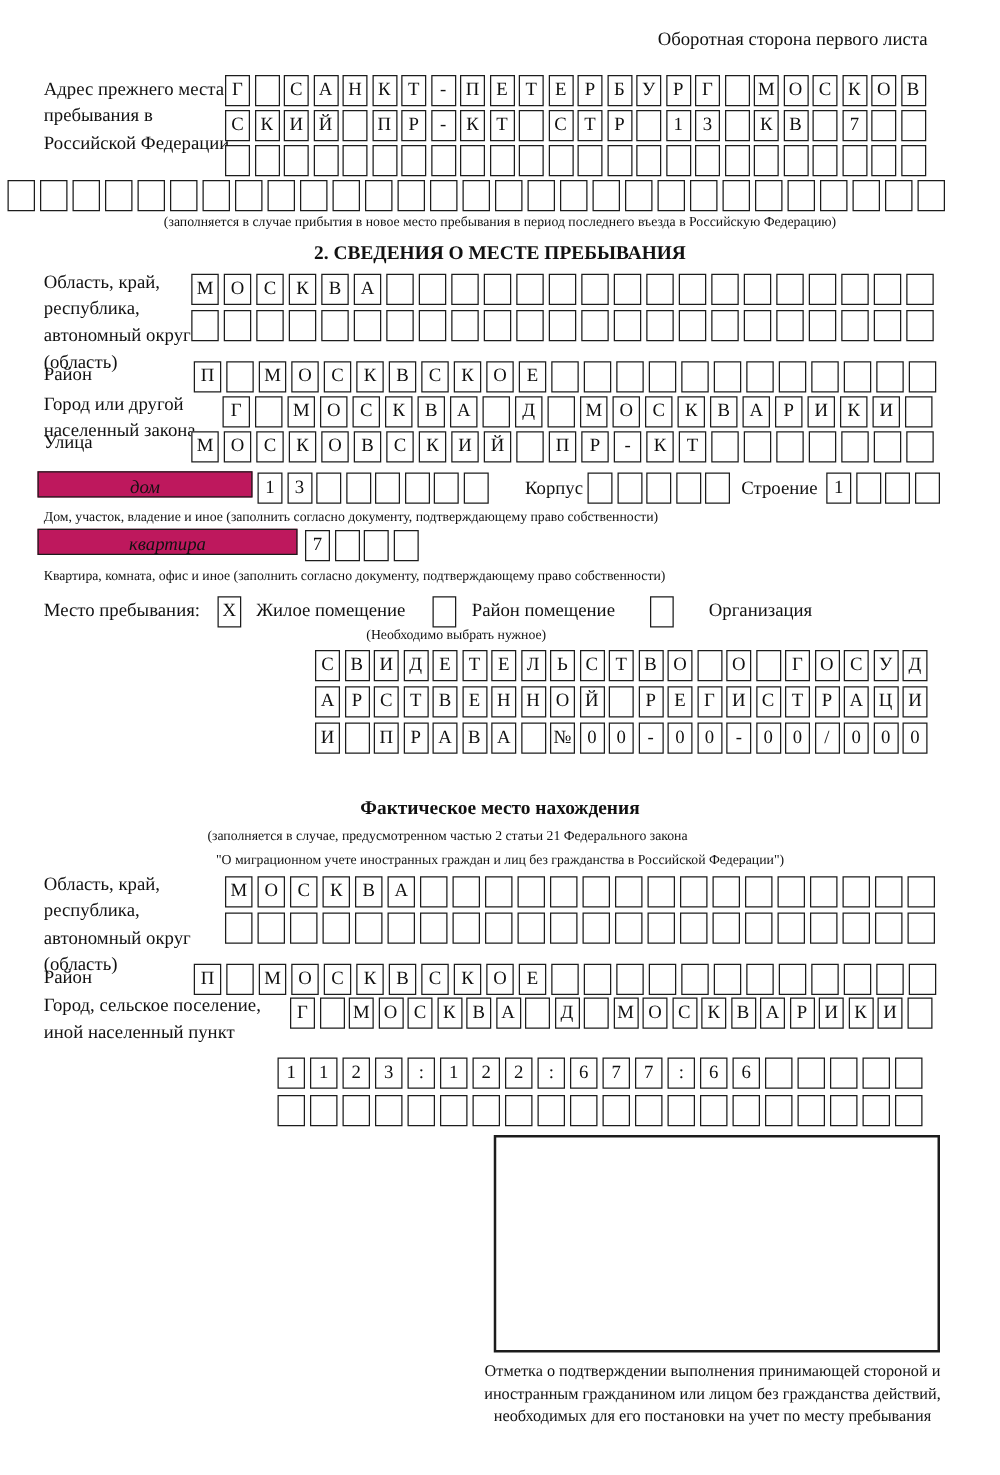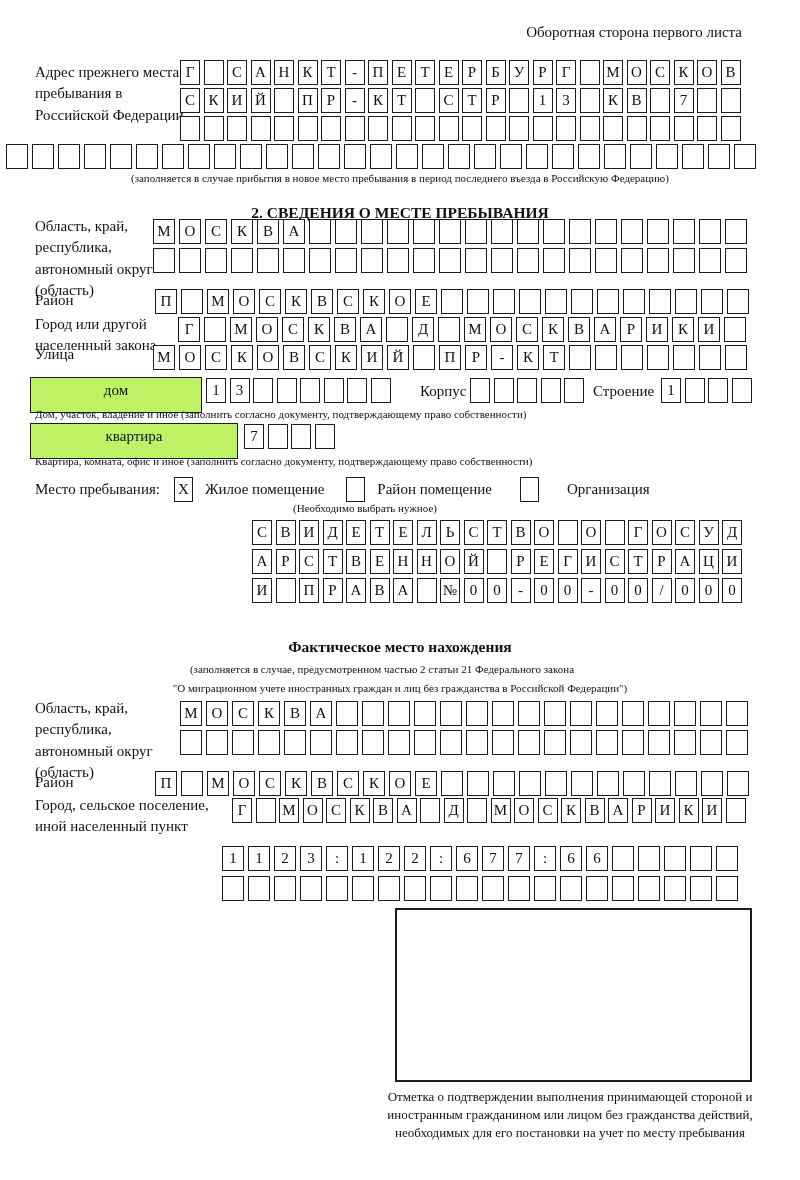--- a/index.html
+++ b/index.html
@@ -7,42 +7,42 @@
         font-family:"Liberation Serif","DejaVu Serif",serif;overflow:hidden;}
   .abs{position:absolute;}
   .lbl{font-size:15px;line-height:1.42;}
   .note{font-size:11px;}
   .title{font-weight:bold;font-size:15.5px;text-align:center;width:800px;left:0;}
   .center{text-align:center;}
   .boxrow{white-space:nowrap;}
   .cbox{display:inline-block;box-sizing:border-box;width:20px;height:25px;border:1.6px solid #1c1c1c;
         margin-right:3.5px;text-align:center;font-size:15px;line-height:22px;vertical-align:top;background:#fff;}
   .w2 .cbox{width:22px;margin-right:4px;}
-  .label-box{box-sizing:border-box;border:1.6px solid #1c1c1c;height:36px;text-align:center;
-        font-size:15px;line-height:24px;background:#bef264;}
+  .label-box{box-sizing:border-box;border:1.6px solid #1c1c1c;height:21px;text-align:center;
+        font-size:15px;line-height:24px;background:#be185d;font-style:italic;}
   .chk{display:inline-block;box-sizing:border-box;width:19px;height:25px;border:1.6px solid #1c1c1c;
         text-align:center;font-size:15px;line-height:22px;vertical-align:middle;background:#fff;}
   .inline-lbl{font-size:15px;vertical-align:middle;}
   .markbox{box-sizing:border-box;border:2px solid #1c1c1c;background:#fff;}
 </style>
 </head>
 <body>
 
 <div id="page">
 
   <div class="abs lbl" style="top:22px;right:58px;">Оборотная сторона первого листа</div>
 
   <div class="abs lbl" style="left:35px;top:62px;width:152px;">Адрес прежнего места пребывания в Российской Федерации</div>
   <div class="abs boxrow" style="left:180px;top:60px;"><span class="cbox">Г</span><span class="cbox"></span><span class="cbox">С</span><span class="cbox">А</span><span class="cbox">Н</span><span class="cbox">К</span><span class="cbox">Т</span><span class="cbox">-</span><span class="cbox">П</span><span class="cbox">Е</span><span class="cbox">Т</span><span class="cbox">Е</span><span class="cbox">Р</span><span class="cbox">Б</span><span class="cbox">У</span><span class="cbox">Р</span><span class="cbox">Г</span><span class="cbox"></span><span class="cbox">М</span><span class="cbox">О</span><span class="cbox">С</span><span class="cbox">К</span><span class="cbox">О</span><span class="cbox">В</span></div>
   <div class="abs boxrow" style="left:180px;top:88px;"><span class="cbox">С</span><span class="cbox">К</span><span class="cbox">И</span><span class="cbox">Й</span><span class="cbox"></span><span class="cbox">П</span><span class="cbox">Р</span><span class="cbox">-</span><span class="cbox">К</span><span class="cbox">Т</span><span class="cbox"></span><span class="cbox">С</span><span class="cbox">Т</span><span class="cbox">Р</span><span class="cbox"></span><span class="cbox">1</span><span class="cbox">3</span><span class="cbox"></span><span class="cbox">К</span><span class="cbox">В</span><span class="cbox"></span><span class="cbox">7</span><span class="cbox"></span><span class="cbox"></span></div>
   <div class="abs boxrow" style="left:180px;top:116px;"><span class="cbox"></span><span class="cbox"></span><span class="cbox"></span><span class="cbox"></span><span class="cbox"></span><span class="cbox"></span><span class="cbox"></span><span class="cbox"></span><span class="cbox"></span><span class="cbox"></span><span class="cbox"></span><span class="cbox"></span><span class="cbox"></span><span class="cbox"></span><span class="cbox"></span><span class="cbox"></span><span class="cbox"></span><span class="cbox"></span><span class="cbox"></span><span class="cbox"></span><span class="cbox"></span><span class="cbox"></span><span class="cbox"></span><span class="cbox"></span></div>
   <div class="abs boxrow w2" style="left:6px;top:144px;"><span class="cbox"></span><span class="cbox"></span><span class="cbox"></span><span class="cbox"></span><span class="cbox"></span><span class="cbox"></span><span class="cbox"></span><span class="cbox"></span><span class="cbox"></span><span class="cbox"></span><span class="cbox"></span><span class="cbox"></span><span class="cbox"></span><span class="cbox"></span><span class="cbox"></span><span class="cbox"></span><span class="cbox"></span><span class="cbox"></span><span class="cbox"></span><span class="cbox"></span><span class="cbox"></span><span class="cbox"></span><span class="cbox"></span><span class="cbox"></span><span class="cbox"></span><span class="cbox"></span><span class="cbox"></span><span class="cbox"></span><span class="cbox"></span></div>
   <div class="abs note center" style="left:0;top:172px;width:800px;">(заполняется в случае прибытия в новое место пребывания в период последнего въезда в Российскую Федерацию)</div>
 
-  <div class="abs title" style="top:204px;text-decoration:underline;">2. СВЕДЕНИЯ О МЕСТЕ ПРЕБЫВАНИЯ</div>
+  <div class="abs title" style="top:194px;">2. СВЕДЕНИЯ О МЕСТЕ ПРЕБЫВАНИЯ</div>
 
   <div class="abs lbl" style="left:35px;top:216px;width:118px;">Область, край, республика, автономный округ (область)</div>
   <div class="abs boxrow w2" style="left:153px;top:219px;"><span class="cbox">М</span><span class="cbox">О</span><span class="cbox">С</span><span class="cbox">К</span><span class="cbox">В</span><span class="cbox">А</span><span class="cbox"></span><span class="cbox"></span><span class="cbox"></span><span class="cbox"></span><span class="cbox"></span><span class="cbox"></span><span class="cbox"></span><span class="cbox"></span><span class="cbox"></span><span class="cbox"></span><span class="cbox"></span><span class="cbox"></span><span class="cbox"></span><span class="cbox"></span><span class="cbox"></span><span class="cbox"></span><span class="cbox"></span></div>
   <div class="abs boxrow w2" style="left:153px;top:248px;"><span class="cbox"></span><span class="cbox"></span><span class="cbox"></span><span class="cbox"></span><span class="cbox"></span><span class="cbox"></span><span class="cbox"></span><span class="cbox"></span><span class="cbox"></span><span class="cbox"></span><span class="cbox"></span><span class="cbox"></span><span class="cbox"></span><span class="cbox"></span><span class="cbox"></span><span class="cbox"></span><span class="cbox"></span><span class="cbox"></span><span class="cbox"></span><span class="cbox"></span><span class="cbox"></span><span class="cbox"></span><span class="cbox"></span></div>
 
   <div class="abs lbl" style="left:35px;top:290px;">Район</div>
   <div class="abs boxrow w2" style="left:155px;top:289px;"><span class="cbox">П</span><span class="cbox"></span><span class="cbox">М</span><span class="cbox">О</span><span class="cbox">С</span><span class="cbox">К</span><span class="cbox">В</span><span class="cbox">С</span><span class="cbox">К</span><span class="cbox">О</span><span class="cbox">Е</span><span class="cbox"></span><span class="cbox"></span><span class="cbox"></span><span class="cbox"></span><span class="cbox"></span><span class="cbox"></span><span class="cbox"></span><span class="cbox"></span><span class="cbox"></span><span class="cbox"></span><span class="cbox"></span><span class="cbox"></span></div>
 
   <div class="abs lbl" style="left:35px;top:314px;width:148px;">Город или другой населенный закона</div>
   <div class="abs boxrow w2" style="left:178px;top:317px;"><span class="cbox">Г</span><span class="cbox"></span><span class="cbox">М</span><span class="cbox">О</span><span class="cbox">С</span><span class="cbox">К</span><span class="cbox">В</span><span class="cbox">А</span><span class="cbox"></span><span class="cbox">Д</span><span class="cbox"></span><span class="cbox">М</span><span class="cbox">О</span><span class="cbox">С</span><span class="cbox">К</span><span class="cbox">В</span><span class="cbox">А</span><span class="cbox">Р</span><span class="cbox">И</span><span class="cbox">К</span><span class="cbox">И</span><span class="cbox"></span></div>
@@ -71,21 +71,21 @@
     <span class="chk" style="margin-left:24px;"></span>
     <span class="inline-lbl" style="margin-left:24px;">Организация</span>
   </div>
   <div class="abs note center" style="left:150px;top:502px;width:430px;">(Необходимо выбрать нужное)</div>
 
   <div class="abs boxrow" style="left:252px;top:520px;"><span class="cbox">С</span><span class="cbox">В</span><span class="cbox">И</span><span class="cbox">Д</span><span class="cbox">Е</span><span class="cbox">Т</span><span class="cbox">Е</span><span class="cbox">Л</span><span class="cbox">Ь</span><span class="cbox">С</span><span class="cbox">Т</span><span class="cbox">В</span><span class="cbox">О</span><span class="cbox"></span><span class="cbox">О</span><span class="cbox"></span><span class="cbox">Г</span><span class="cbox">О</span><span class="cbox">С</span><span class="cbox">У</span><span class="cbox">Д</span></div>
   <div class="abs boxrow" style="left:252px;top:549px;"><span class="cbox">А</span><span class="cbox">Р</span><span class="cbox">С</span><span class="cbox">Т</span><span class="cbox">В</span><span class="cbox">Е</span><span class="cbox">Н</span><span class="cbox">Н</span><span class="cbox">О</span><span class="cbox">Й</span><span class="cbox"></span><span class="cbox">Р</span><span class="cbox">Е</span><span class="cbox">Г</span><span class="cbox">И</span><span class="cbox">С</span><span class="cbox">Т</span><span class="cbox">Р</span><span class="cbox">А</span><span class="cbox">Ц</span><span class="cbox">И</span></div>
   <div class="abs boxrow" style="left:252px;top:578px;"><span class="cbox">И</span><span class="cbox"></span><span class="cbox">П</span><span class="cbox">Р</span><span class="cbox">А</span><span class="cbox">В</span><span class="cbox">А</span><span class="cbox"></span><span class="cbox">№</span><span class="cbox">0</span><span class="cbox">0</span><span class="cbox">-</span><span class="cbox">0</span><span class="cbox">0</span><span class="cbox">-</span><span class="cbox">0</span><span class="cbox">0</span><span class="cbox">/</span><span class="cbox">0</span><span class="cbox">0</span><span class="cbox">0</span></div>
 
   <div class="abs title" style="top:638px;">Фактическое место нахождения</div>
-  <div class="abs note center" style="left:0;top:663px;width:716px;padding-left:24px;">(заполняется в случае, предусмотренном частью 2 статьи 21 Федерального закона</div>
+  <div class="abs note center" style="left:0;top:663px;width:716px;">(заполняется в случае, предусмотренном частью 2 статьи 21 Федерального закона</div>
   <div class="abs note center" style="left:0;top:682px;width:800px;">"О миграционном учете иностранных граждан и лиц без гражданства в Российской Федерации")</div>
 
   <div class="abs lbl" style="left:35px;top:698px;width:158px;">Область, край, республика, автономный округ (область)</div>
   <div class="abs boxrow w2" style="left:180px;top:701px;"><span class="cbox">М</span><span class="cbox">О</span><span class="cbox">С</span><span class="cbox">К</span><span class="cbox">В</span><span class="cbox">А</span><span class="cbox"></span><span class="cbox"></span><span class="cbox"></span><span class="cbox"></span><span class="cbox"></span><span class="cbox"></span><span class="cbox"></span><span class="cbox"></span><span class="cbox"></span><span class="cbox"></span><span class="cbox"></span><span class="cbox"></span><span class="cbox"></span><span class="cbox"></span><span class="cbox"></span><span class="cbox"></span></div>
   <div class="abs boxrow w2" style="left:180px;top:730px;"><span class="cbox"></span><span class="cbox"></span><span class="cbox"></span><span class="cbox"></span><span class="cbox"></span><span class="cbox"></span><span class="cbox"></span><span class="cbox"></span><span class="cbox"></span><span class="cbox"></span><span class="cbox"></span><span class="cbox"></span><span class="cbox"></span><span class="cbox"></span><span class="cbox"></span><span class="cbox"></span><span class="cbox"></span><span class="cbox"></span><span class="cbox"></span><span class="cbox"></span><span class="cbox"></span><span class="cbox"></span></div>
 
   <div class="abs lbl" style="left:35px;top:772px;">Район</div>
   <div class="abs boxrow w2" style="left:155px;top:771px;"><span class="cbox">П</span><span class="cbox"></span><span class="cbox">М</span><span class="cbox">О</span><span class="cbox">С</span><span class="cbox">К</span><span class="cbox">В</span><span class="cbox">С</span><span class="cbox">К</span><span class="cbox">О</span><span class="cbox">Е</span><span class="cbox"></span><span class="cbox"></span><span class="cbox"></span><span class="cbox"></span><span class="cbox"></span><span class="cbox"></span><span class="cbox"></span><span class="cbox"></span><span class="cbox"></span><span class="cbox"></span><span class="cbox"></span><span class="cbox"></span></div>
 
   <div class="abs lbl" style="left:35px;top:795px;width:205px;">Город, сельское поселение, иной населенный пункт</div>

